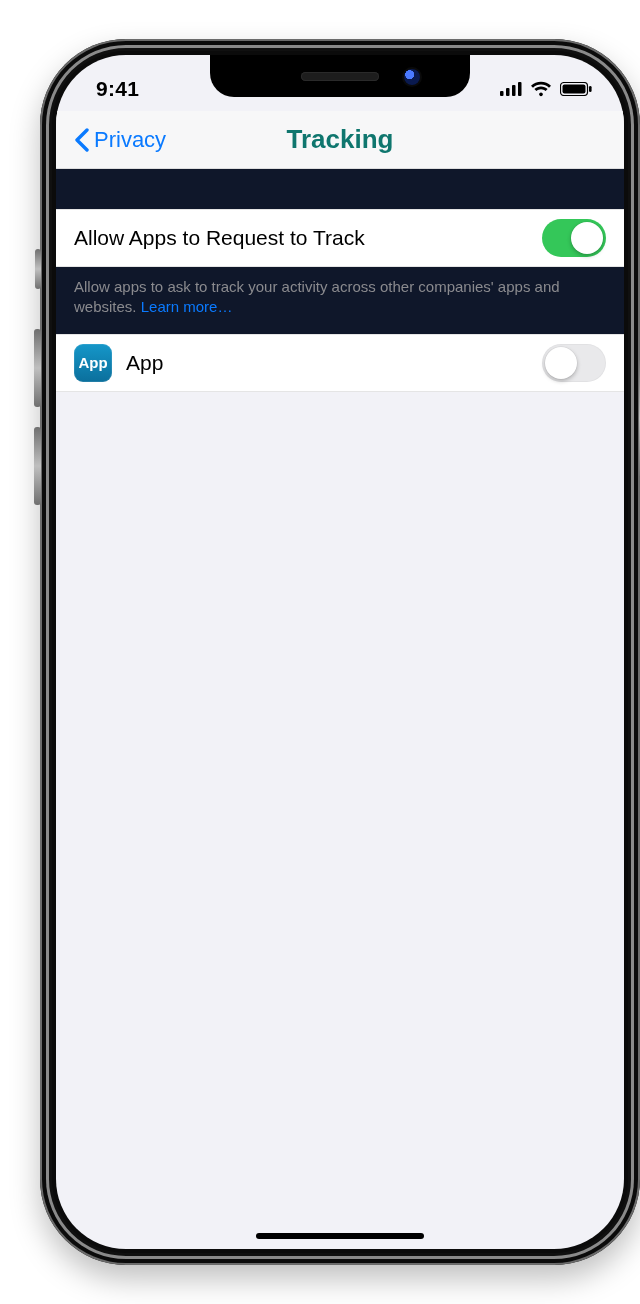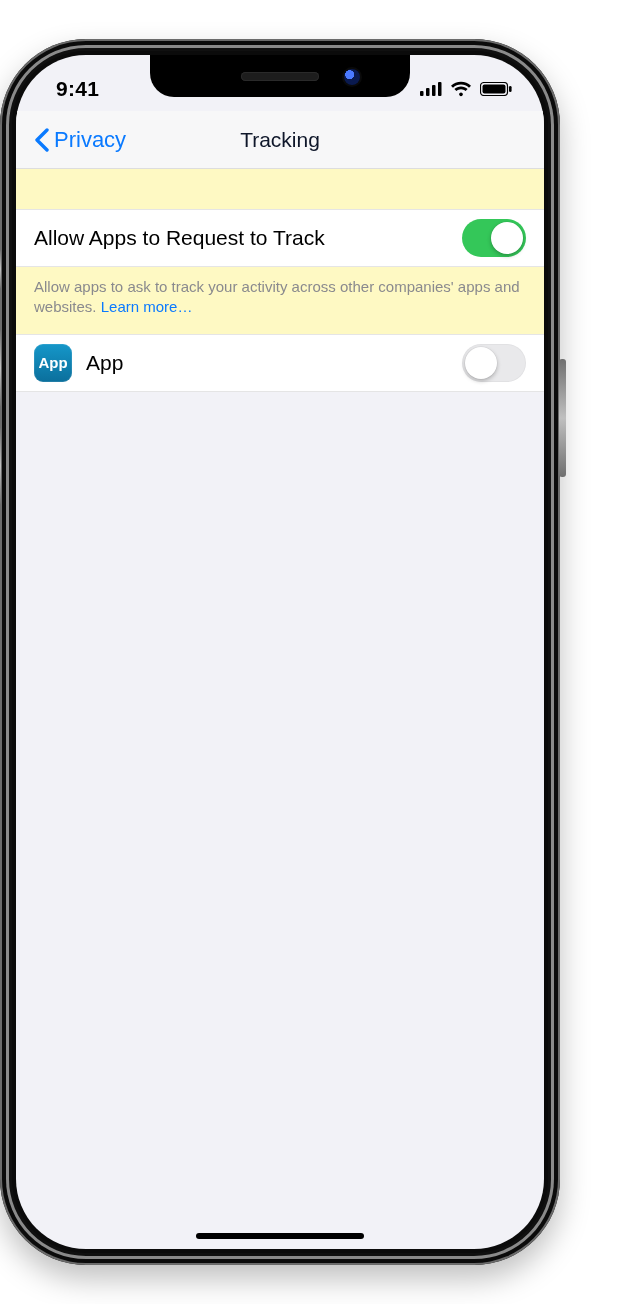--- a/index.html
+++ b/index.html
@@ -1,17 +1,17 @@
 <!DOCTYPE html>
 <html><head>
 <meta charset="utf-8">
 <style>
   * { box-sizing: border-box; margin: 0; padding: 0; }
   html, body { width: 640px; height: 1304px; background: #fff; font-family: -apple-system, "Helvetica Neue", Helvetica, Arial, sans-serif; }
-  .stage { position: relative; width: 560px; height: 1304px; display: flex; align-items: center; justify-content: flex-end; }
+  .stage { position: relative; width: 640px; height: 1304px; display: flex; align-items: center; justify-content: flex-end; }
 
   
   .device {
     position: relative;
     width: 600px;
     height: 1226px;
     border-radius: 86px;
     background: #0b0b0b;
     box-shadow:
       0 14px 30px rgba(0,0,0,0.25),
@@ -95,36 +95,36 @@
   
   .navbar {
     position: relative;
     height: 58px;
     background: #f7f7f8;
     border-bottom: 1px solid rgba(0,0,0,0.10);
     display: flex;
     align-items: center;
     justify-content: center;
   }
-  .nav-title { font-size: 21px; font-weight: 400; color: #0f172a; }
+  .nav-title { font-size: 26px; font-weight: 700; color: #0f766e; }
   .nav-back {
     position: absolute;
     left: 10px;
     top: 0; bottom: 0;
     display: flex; align-items: center;
     gap: 4px;
     color: #0a7aff;
     font-size: 22px;
     font-weight: 400;
     padding: 0 8px;
   }
   .nav-back svg { display: block; }
 
   
-  .content { background: #fef9c3; }
+  .content { background: #0f172a; }
   .group-gap { height: 40px; }
   .row {
     background: #fff;
     border-top: 1px solid rgba(0,0,0,0.10);
     border-bottom: 1px solid rgba(0,0,0,0.10);
     display: flex;
     align-items: center;
     padding: 0 18px;
     min-height: 58px;
   }

